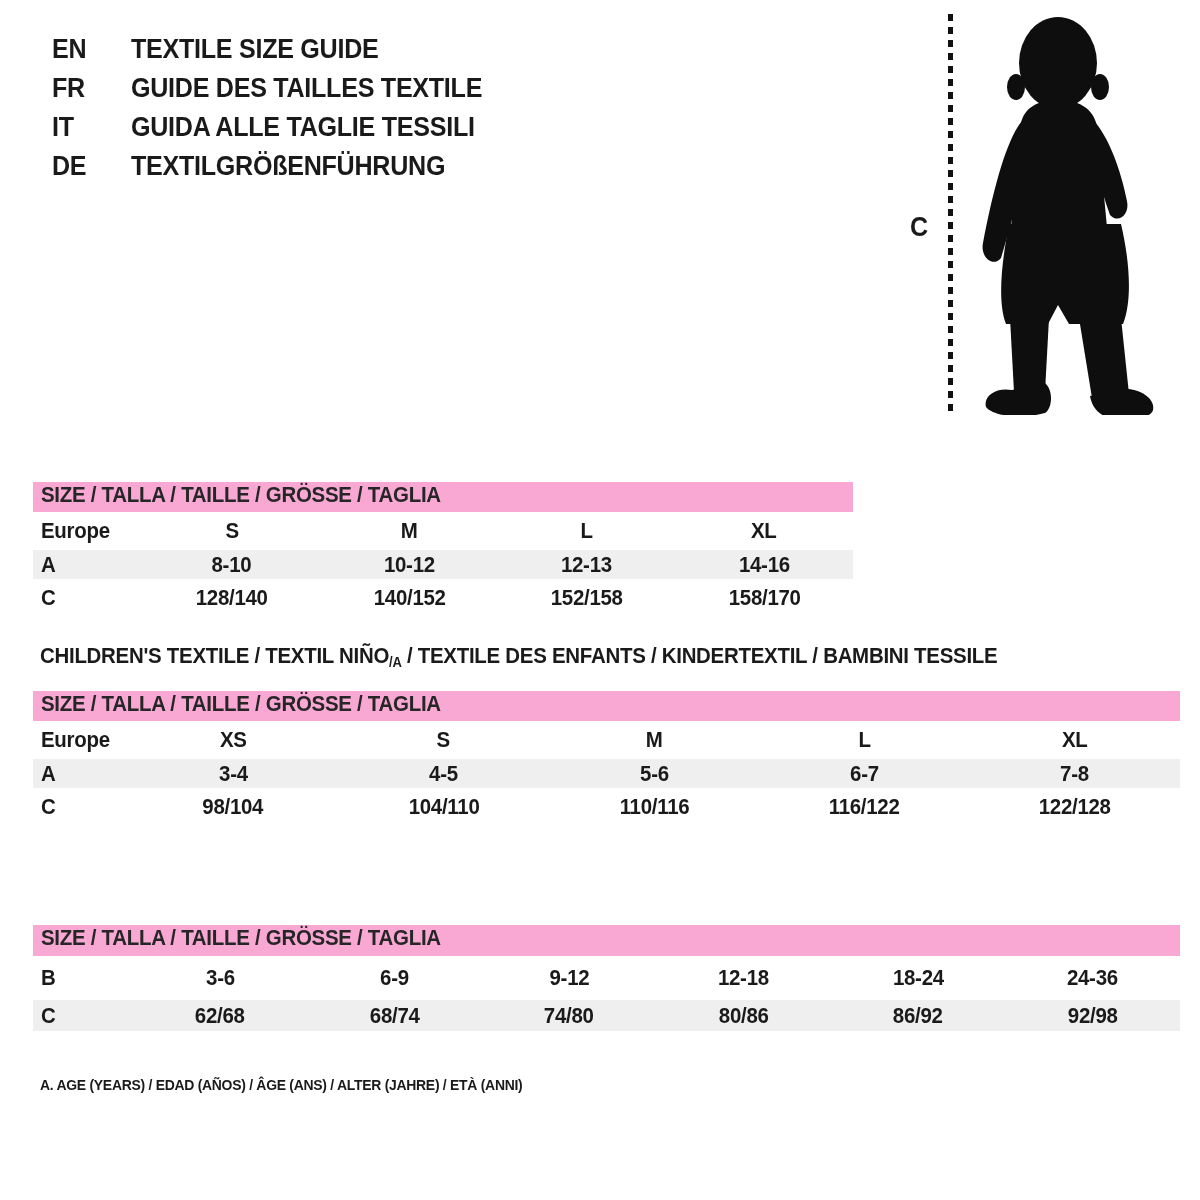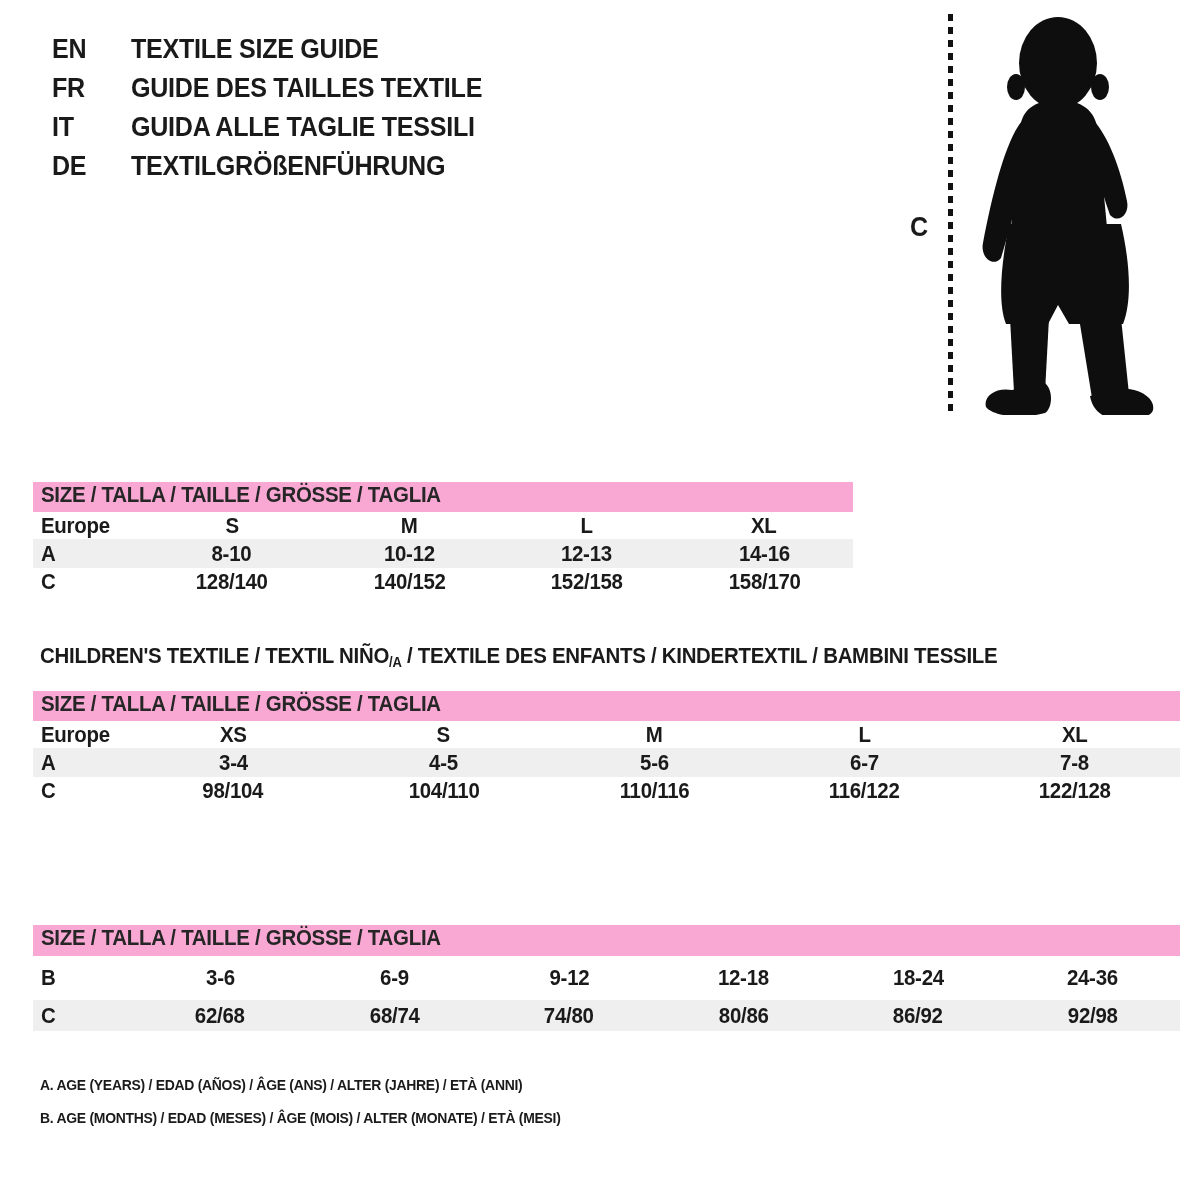--- a/index.html
+++ b/index.html
@@ -24,21 +24,21 @@
   .figure{position:absolute;left:960px;top:10px;width:205px;height:405px;}
 
   
   .sec-title{position:absolute;left:40px;font-size:22px;white-space:nowrap;}
   .sub{font-size:14px;vertical-align:-4px;}
 
   
   .table{position:absolute;left:33px;}
   .size-bar{height:30px;background:#f9a8d4;display:flex;align-items:flex-start;padding-left:8px;font-size:22px;color:#262626;box-sizing:border-box;}
   .trow{display:flex;align-items:center;font-size:22px;}
-  .row-tall{height:27px;}
+  .row-tall{height:38px;}
   .row-shade{height:29px;background:#efefef;}
   .tlabel{padding-left:8px;box-sizing:border-box;text-align:left;}
   .tcell{flex:1;text-align:center;}
   .junior{top:482px;width:820px;}
   .junior .tlabel{width:110px;}
   .children{top:691px;width:1147px;}
   .children .tlabel{width:95px;}
   .babies{top:925px;width:1147px;}
   .babies .size-bar{height:31px;}
   .babies .row-tall{height:44px;}
@@ -174,18 +174,15 @@
       <div class="tcell"><span class="cond-c">80/86</span></div>
       <div class="tcell"><span class="cond-c">86/92</span></div>
       <div class="tcell"><span class="cond-c">92/98</span></div>
     </div>
   </div>
 
   <div class="legend">
     <div class="legend-line">
         <span class="cond">A. AGE (YEARS) / EDAD (AÑOS) / ÂGE (ANS) / ALTER (JAHRE) / ETÀ (ANNI)</span>
       </div>
-    <div class="legend-line">
-        <span class="cond">B. AGE (MONTHS) / EDAD (MESES) / ÂGE (MOIS) / ALTER (MONATE) / ETÀ (MESI)</span>
-      </div>
   </div>
 
 </div>
 
 </body></html>

